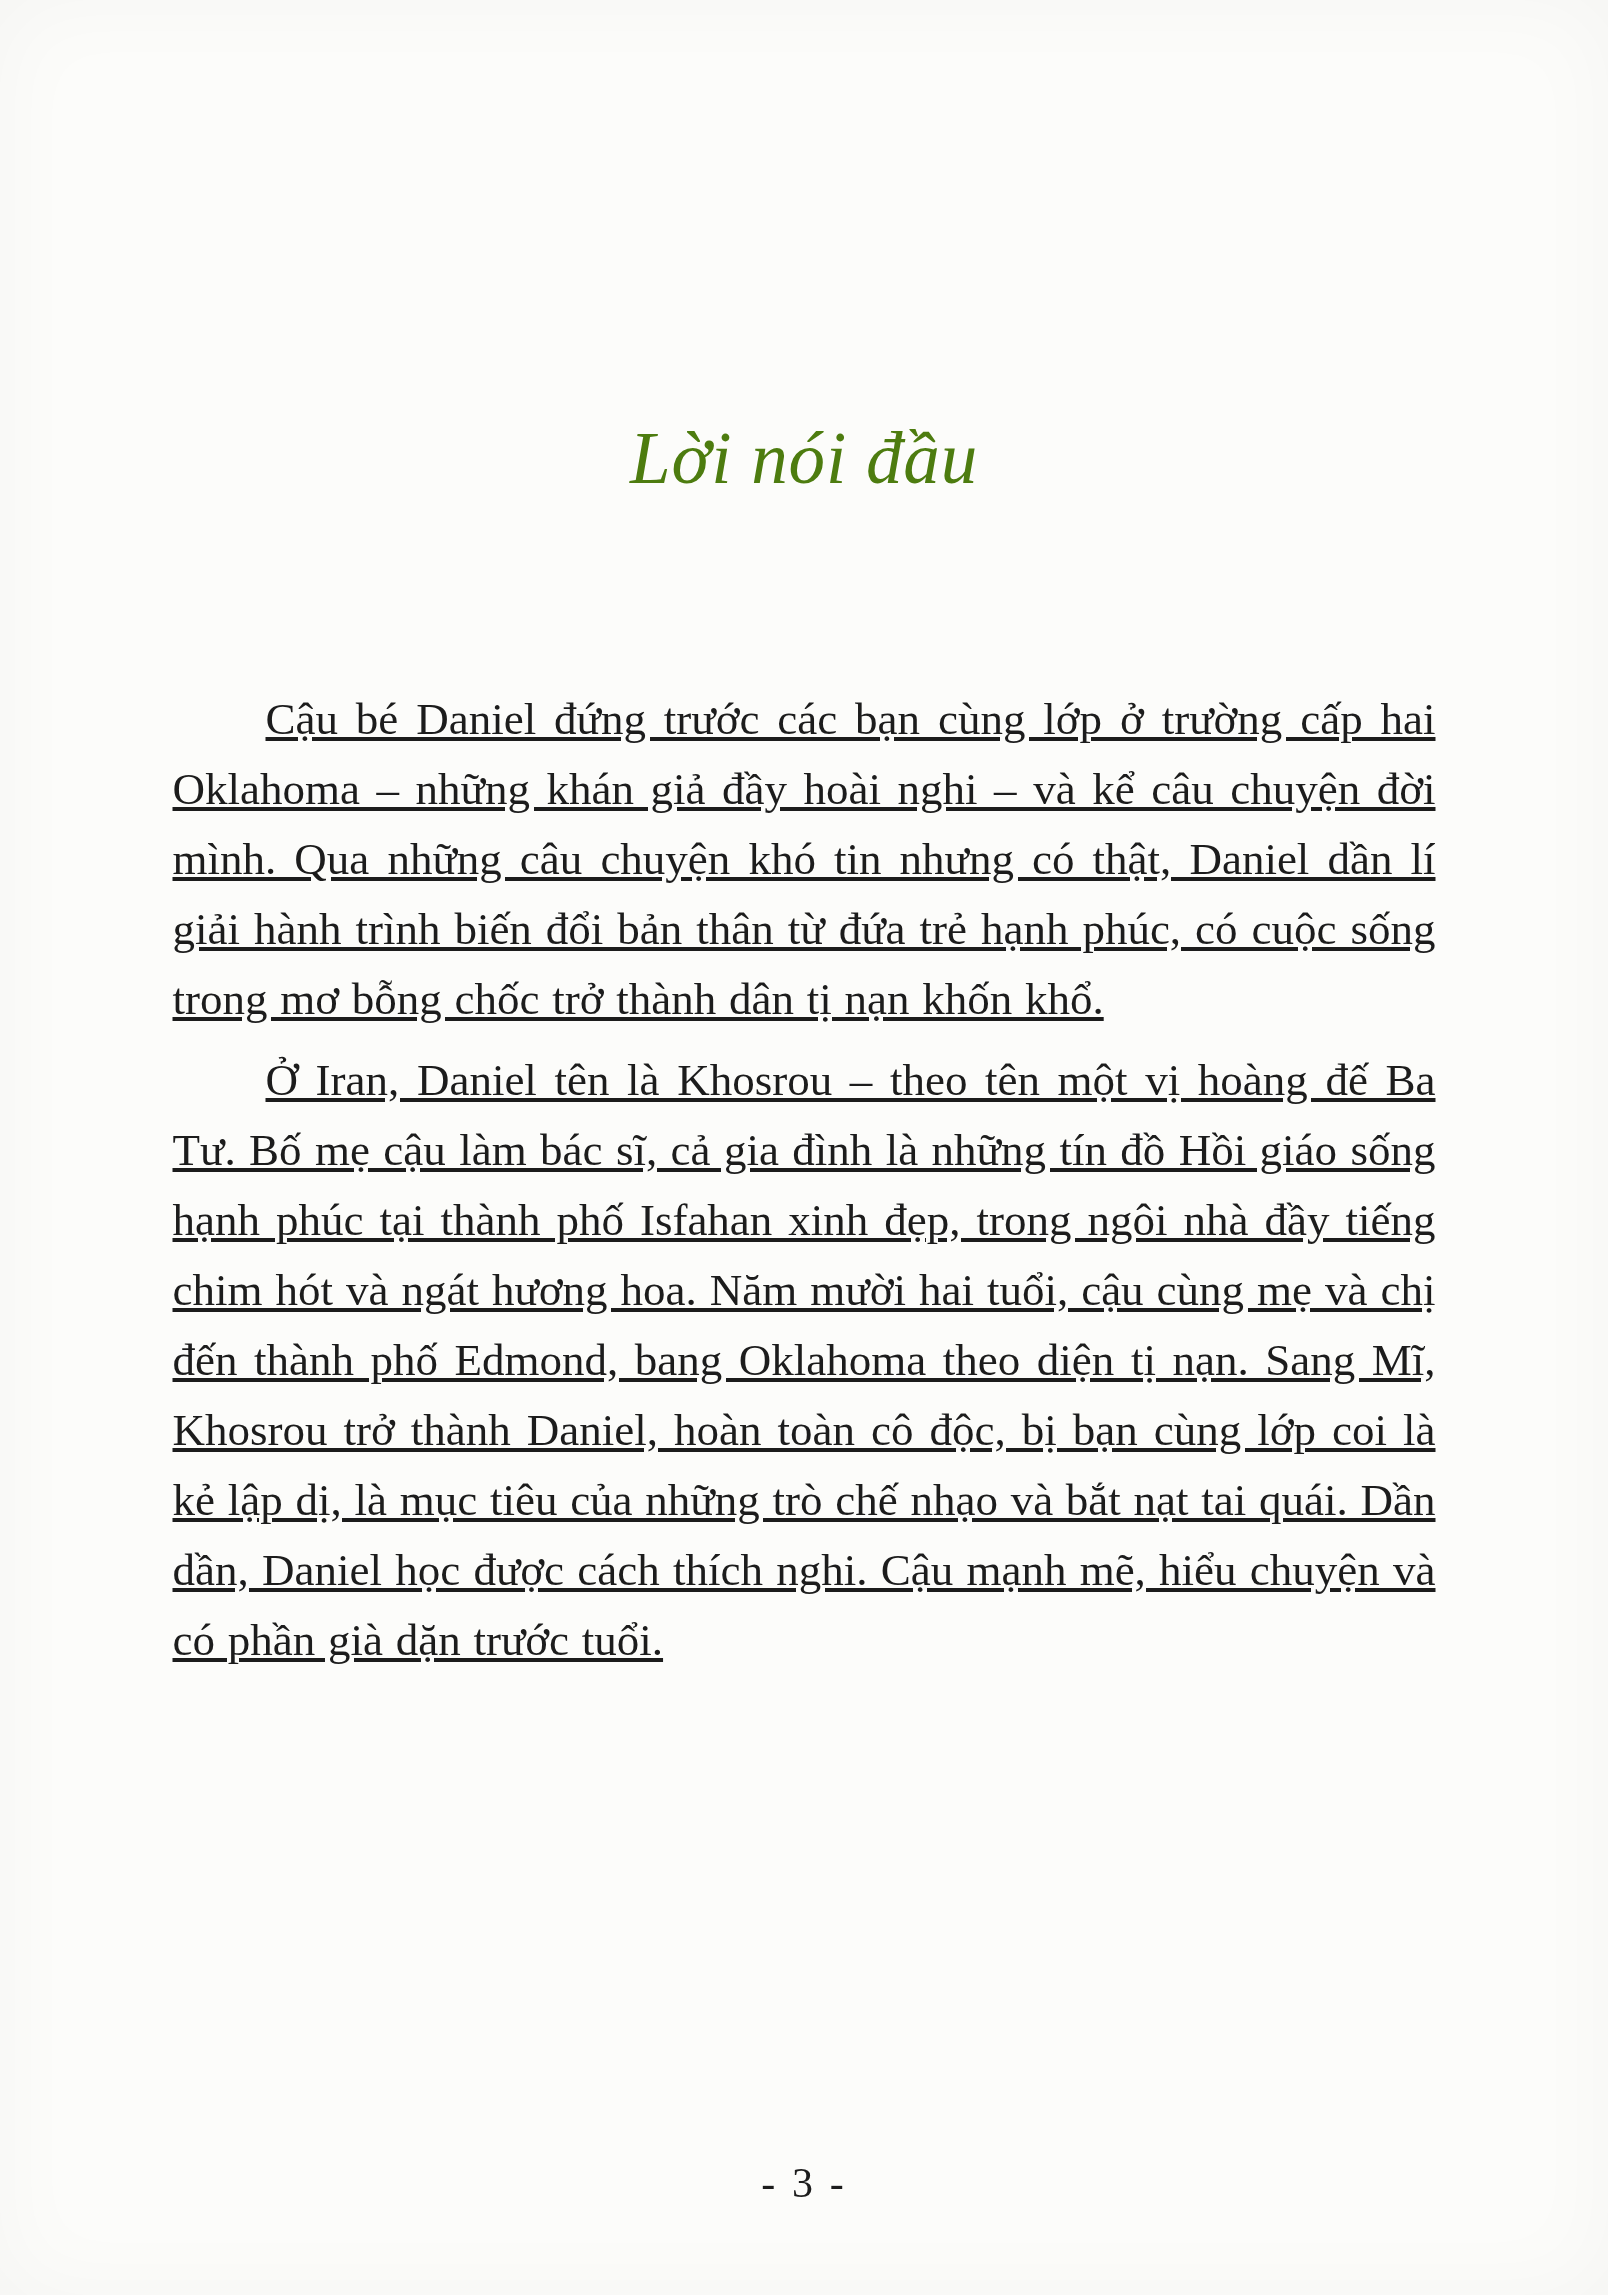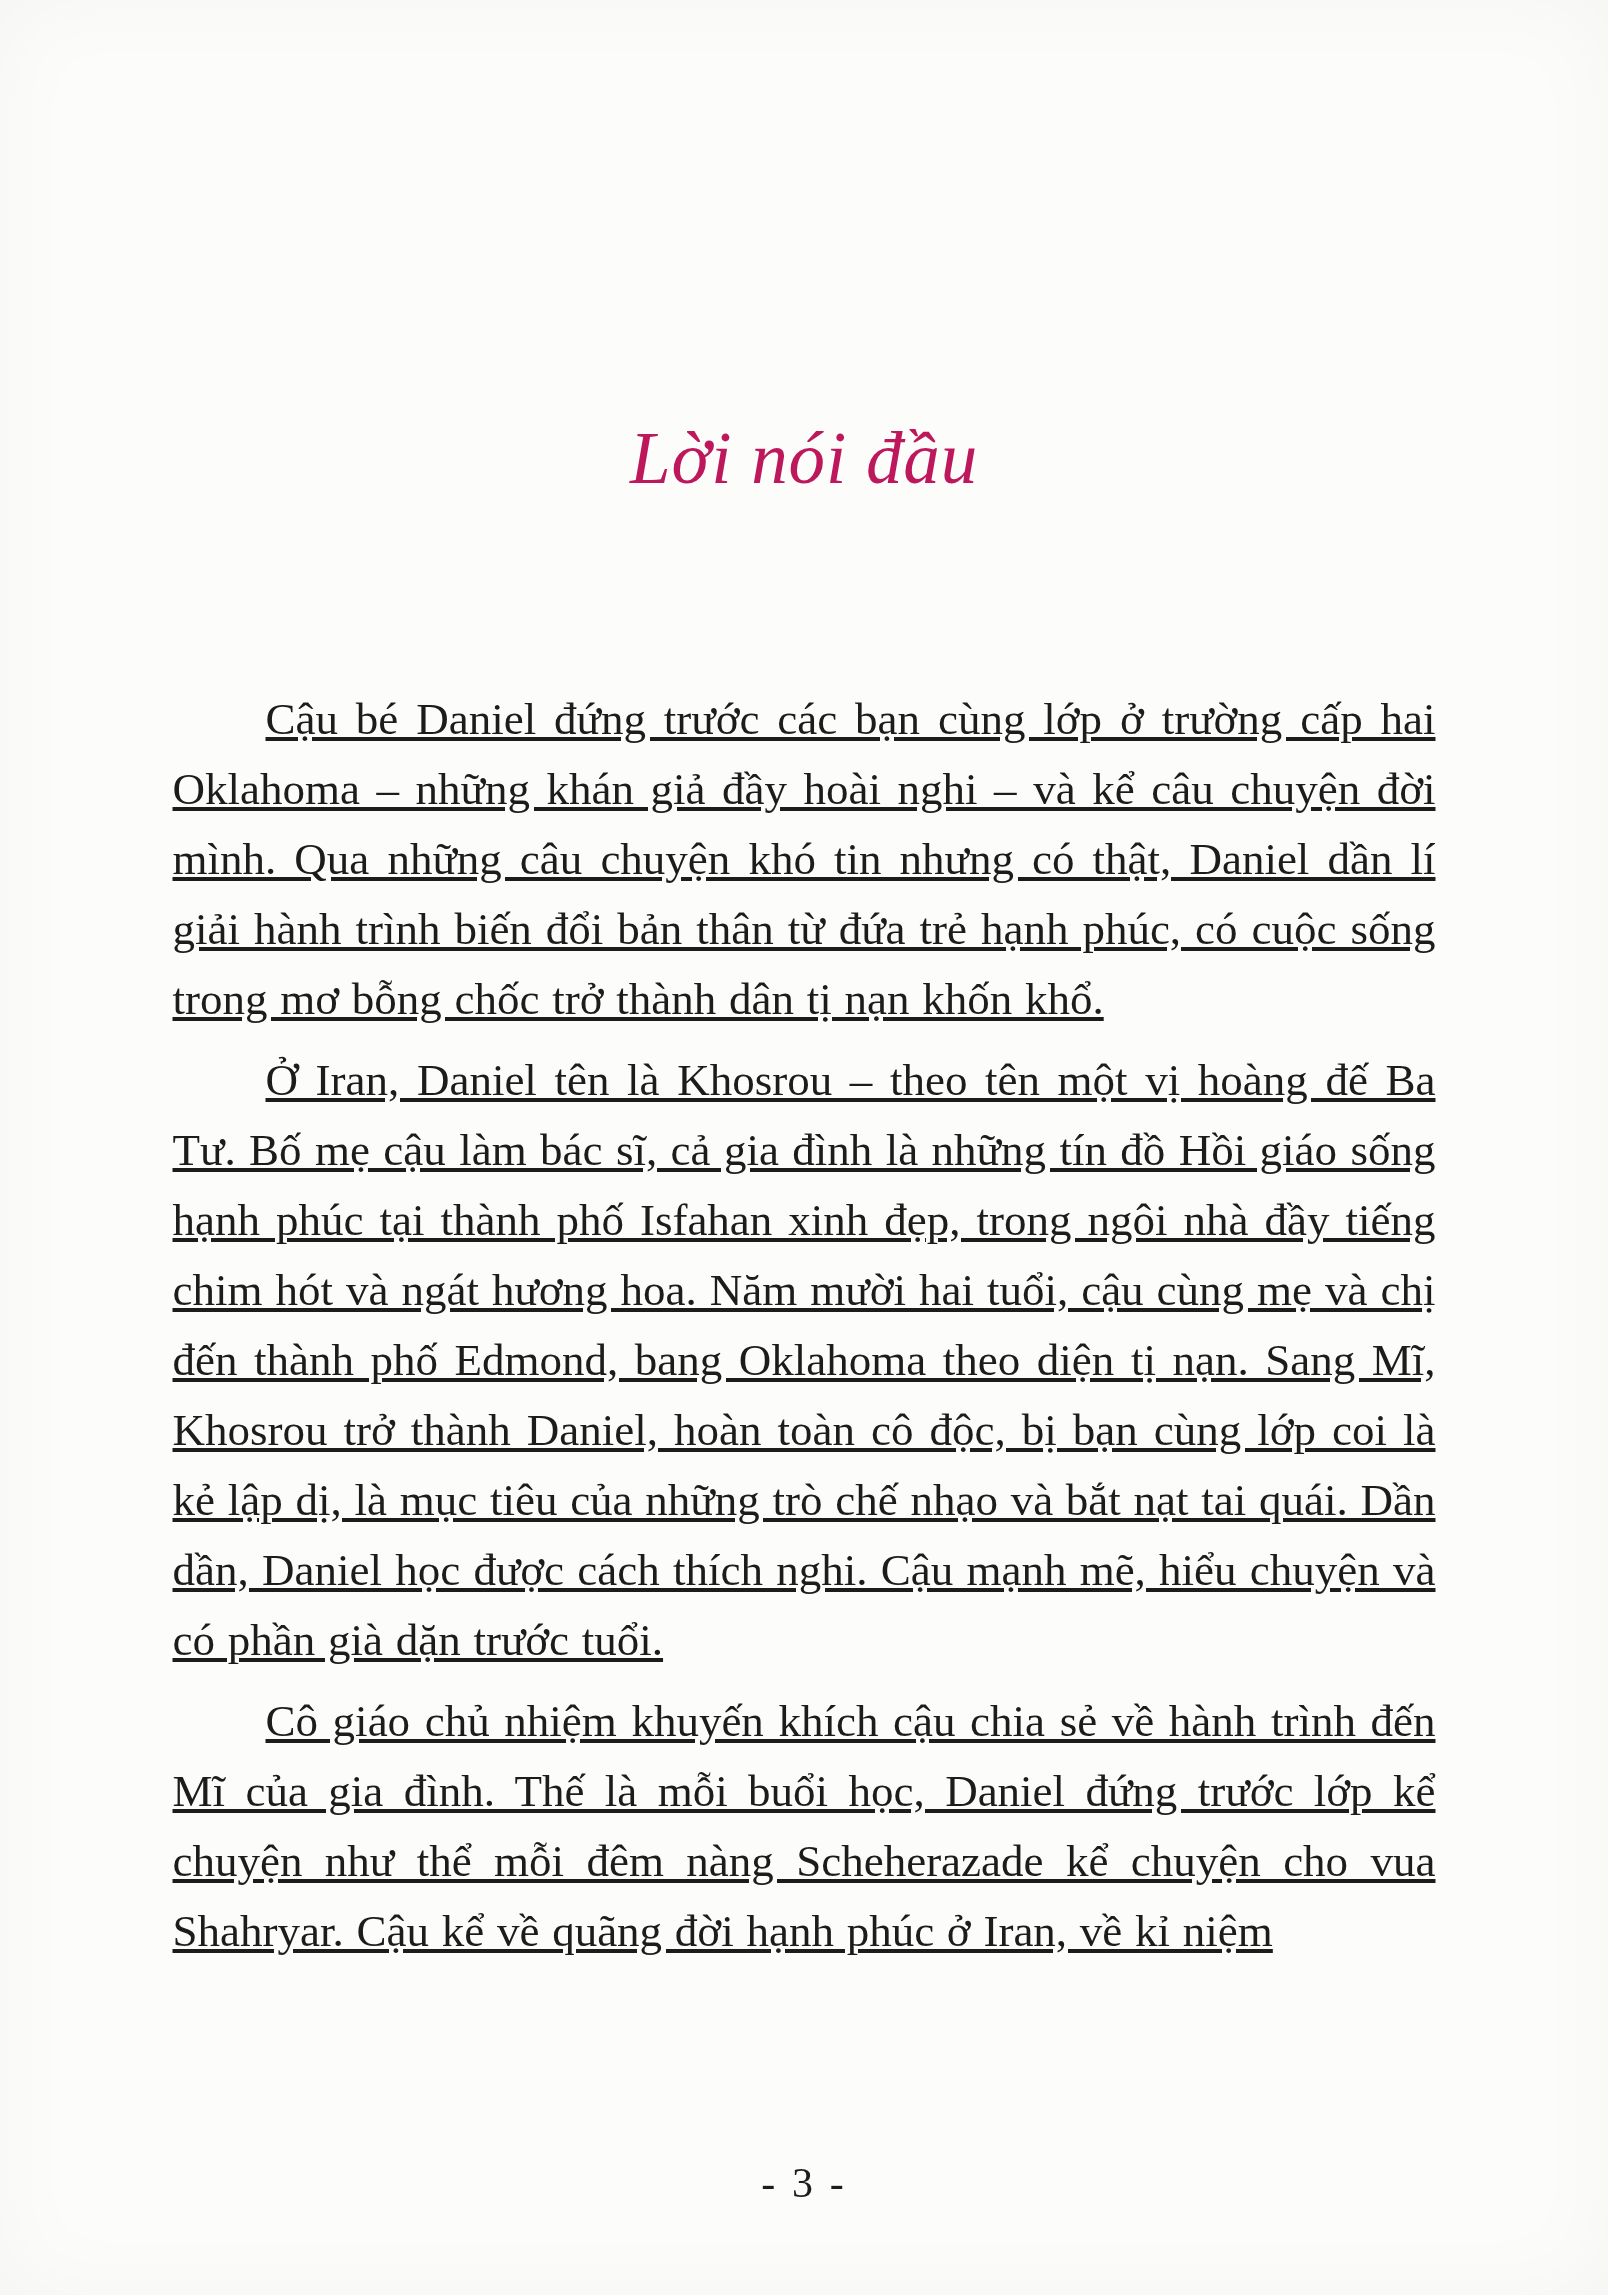--- a/index.html
+++ b/index.html
@@ -29,21 +29,21 @@
     }
     .chapter-title {
       margin: 0;
       padding-top: 419px;
       text-align: center;
       font-style: italic;
       font-weight: normal;
       font-size: 73px;
       line-height: 1.1;
       letter-spacing: 0.8px;
-      color: #be185d;
+      color: #4d7c0f;
     }
     .body-text {
       width: 1263px;
       margin: 185px auto 0 auto;
       font-size: 45px;
       line-height: 70px;
       text-align: justify;
       text-justify: inter-word;
       text-decoration: underline;
     }
@@ -66,19 +66,18 @@
 </head>
 <body>
 
 <div class="page">
 
   <h1 class="chapter-title">Lời nói đầu</h1>
 
   <div class="body-text">
     <p>Cậu bé Daniel đứng trước các bạn cùng lớp ở trường cấp hai Oklahoma – những khán giả đầy hoài nghi – và kể câu chuyện đời mình. Qua những câu chuyện khó tin nhưng có thật, Daniel dần lí giải hành trình biến đổi bản thân từ đứa trẻ hạnh phúc, có cuộc sống trong mơ bỗng chốc trở thành dân tị nạn khốn khổ.</p>
     <p>Ở Iran, Daniel tên là Khosrou – theo tên một vị hoàng đế Ba Tư. Bố mẹ cậu làm bác sĩ, cả gia đình là những tín đồ Hồi giáo sống hạnh phúc tại thành phố Isfahan xinh đẹp, trong ngôi nhà đầy tiếng chim hót và ngát hương hoa. Năm mười hai tuổi, cậu cùng mẹ và chị đến thành phố Edmond, bang Oklahoma theo diện tị nạn. Sang Mĩ, Khosrou trở thành Daniel, hoàn toàn cô độc, bị bạn cùng lớp coi là kẻ lập dị, là mục tiêu của những trò chế nhạo và bắt nạt tai quái. Dần dần, Daniel học được cách thích nghi. Cậu mạnh mẽ, hiểu chuyện và có phần già dặn trước tuổi.</p>
-    <p>Cô giáo chủ nhiệm khuyến khích cậu chia sẻ về hành trình đến Mĩ của gia đình. Thế là mỗi buổi học, Daniel đứng trước lớp kể chuyện như thể mỗi đêm nàng Scheherazade kể chuyện cho vua Shahryar. Cậu kể về quãng đời hạnh phúc ở Iran, về kỉ niệm</p>
   </div>
 
   <div class="page-number">- 3 -</div>
 
 </div>
 
 
 </body></html>

